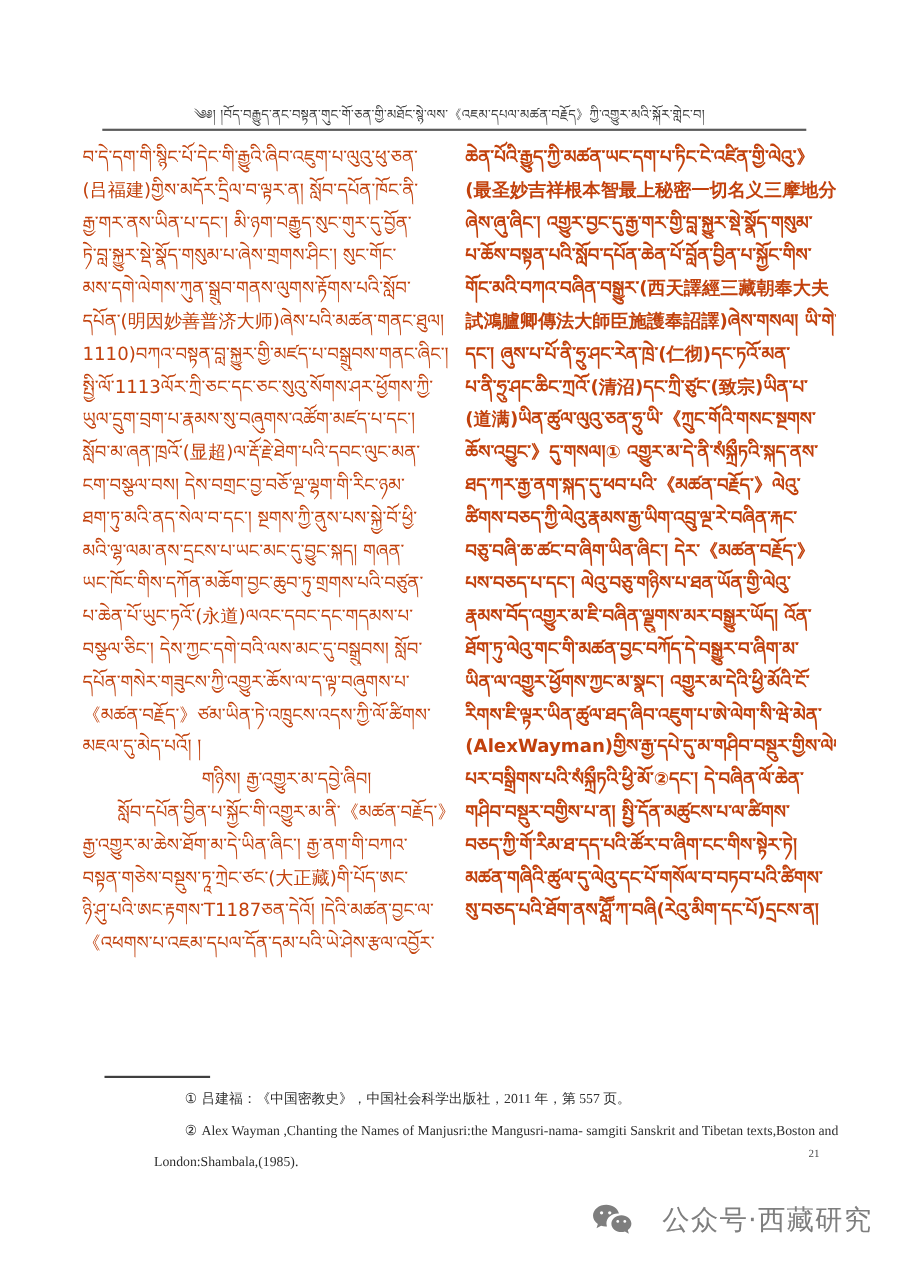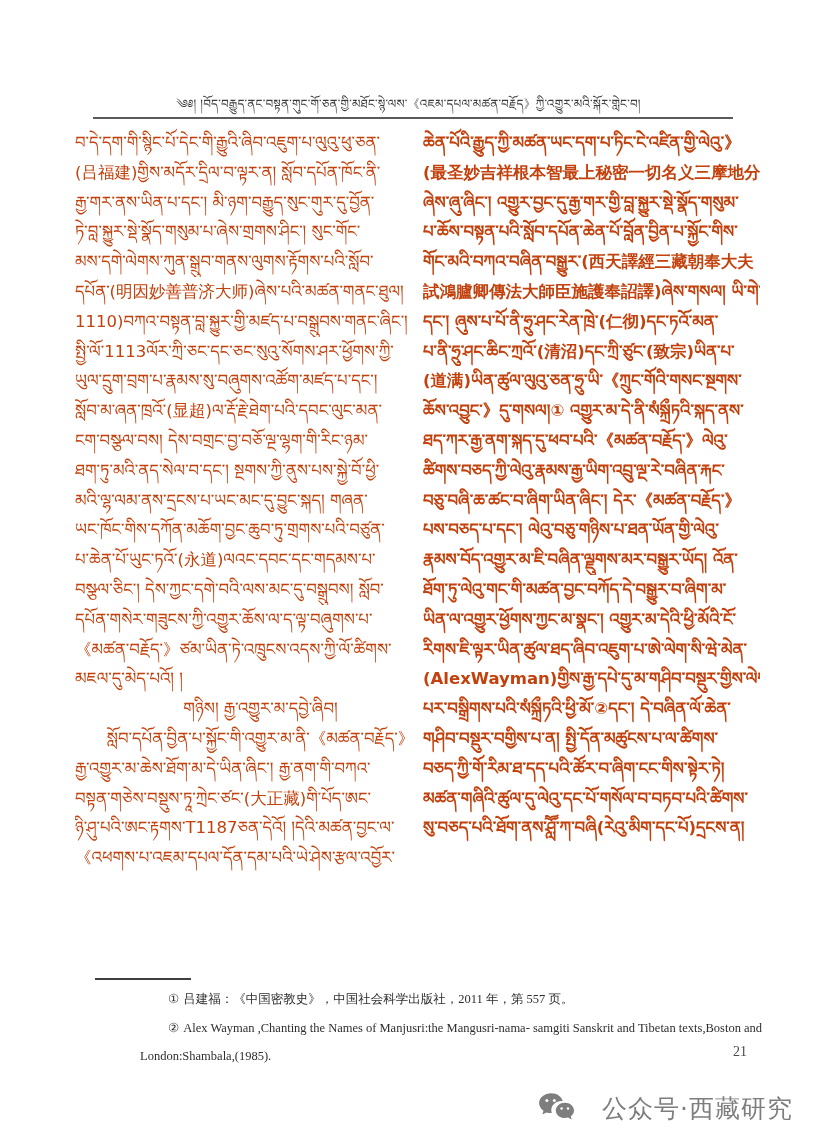--- a/index.html
+++ b/index.html
@@ -16,23 +16,23 @@
   .tl{height:29.8px;line-height:29.8px;font-size:16.5px;white-space:nowrap;overflow:hidden;color:#c2410c;}
   .tl.ind{padding-left:28px;text-align:center;}
   
   .fn-rule{position:absolute;top:978px;left:95px;width:96px;height:2px;background:#3f3f3f;}
   .footnotes{position:absolute;top:985px;left:93px;width:644px;
     font-family:"Liberation Serif","DejaVu Serif",serif;font-size:12.5px;line-height:28px;color:#2e2e2e;margin-left:47px;}
   .fn{text-indent:28px;margin:0 0 1px 0;}
   .fn .fn-marker{margin-right:4px;}
   
   .page-number{position:absolute;top:1044px;left:720px;width:40px;text-align:center;
-    font-family:"Liberation Serif","DejaVu Serif",serif;font-size:14px;color:#4a4a4a;}
+    font-family:"Liberation Serif","DejaVu Serif",serif;font-size:10px;color:#4a4a4a;}
   
-  .watermark{position:absolute;top:1092px;right:24px;display:flex;gap:27px;}
+  .watermark{position:absolute;top:1092px;right:24px;display:flex;align-items:center;gap:27px;}
   .watermark .wm-text{font-size:25px;color:#7e7e7e;letter-spacing:1px;white-space:nowrap;}
   .wm-icon{display:block;}
 </style>
 </head>
 <body>
 
 <div class="page">
 
   <div class="running-head">༄༅། །བོད་བརྒྱུད་ནང་བསྟན་གུང་གོ་ཅན་གྱི་མཐོང་སྙེ་ལས་《འཇམ་དཔལ་མཚན་བརྗོད》ཀྱི་འགྱུར་མའི་སྐོར་གླེང་བ།</div>
   <div class="head-rule"></div>

